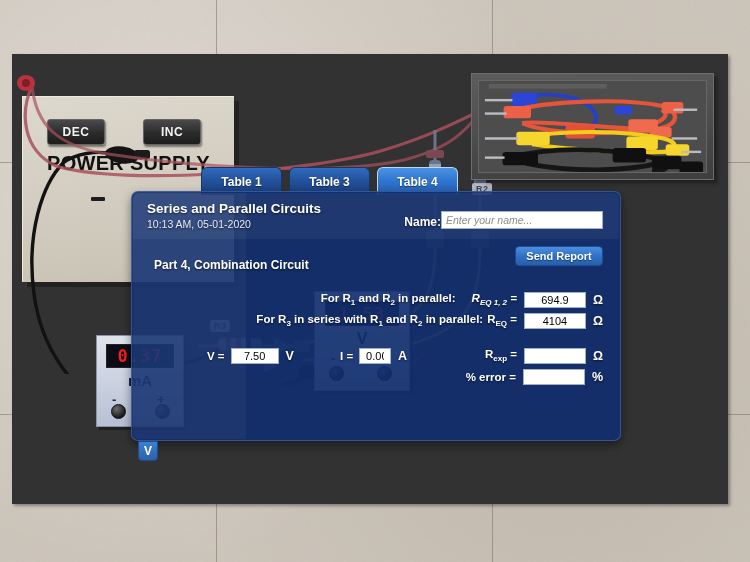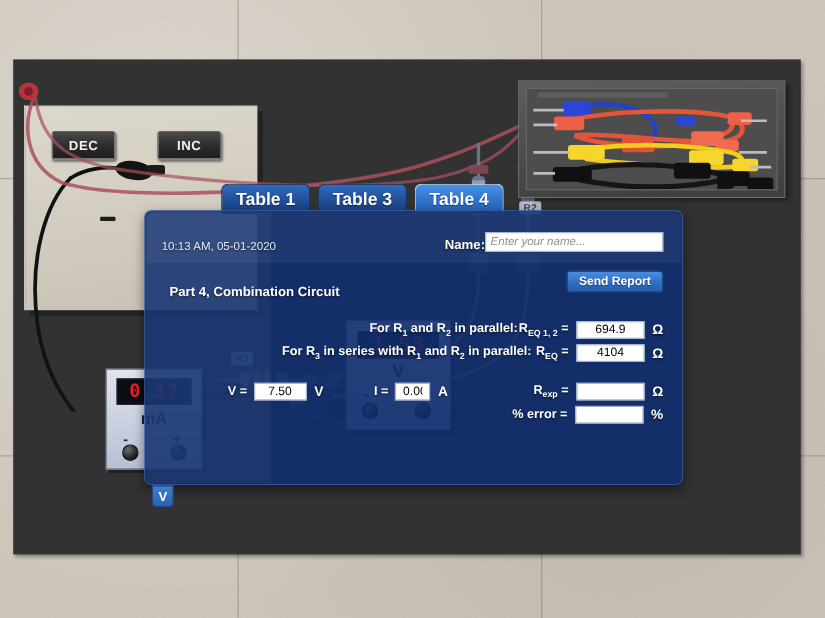--- a/index.html
+++ b/index.html
@@ -154,21 +154,21 @@
   #tabs {
     position: absolute; left: 201px; top: 167px; height: 28px;
     display: flex; gap: 7px; z-index: 20;
   }
   .tab {
     width: 81px; height: 28px;
     border-radius: 6px 6px 0 0;
     background: linear-gradient(180deg, #2f6bbf 0%, #23529c 45%, #1a3e7c 100%);
     border: 1px solid #1b365f;
     border-bottom: none;
-    color: #fff; font-size: 16px; font-weight: bold;
+    color: #fff; font-size: 12px; font-weight: bold;
     display: flex; align-items: center; justify-content: center;
     text-shadow: 0 1px 1px rgba(0,0,0,.5);
   }
   .tab.active {
     background: linear-gradient(180deg, #4b92e6 0%, #2f74cc 50%, #2460b4 100%);
     border: 1px solid #b9d8f5;
     border-bottom: none;
   }
 
   
@@ -286,20 +286,21 @@
     </defs>
     <rect width="750" height="562" filter="url(#grain)"></rect>
   </svg>
 </div>
 
 <div id="stage">
 
   <div id="psu">
     <div id="psu-dec" class="psu-btn">DEC</div>
     <div id="psu-inc" class="psu-btn">INC</div>
+    <div id="psu-title">POWER SUPPLY</div>
     <div id="psu-term-neg"></div>
   </div>
 
   <svg id="psu-cable" viewBox="0 0 300 320">
     <path d="M52,108 C30,130 14,180 22,240 C30,300 62,330 86,352" stroke="#121212" stroke-width="3.4" fill="none" stroke-linecap="round"></path>
     <path d="M52,108 C64,100 84,96 100,100" stroke="#121212" stroke-width="3.4" fill="none" stroke-linecap="round"></path>
     <ellipse cx="110" cy="101" rx="17" ry="8.5" transform="rotate(8 110 101)" fill="#141414"></ellipse>
     <rect x="122" y="96" width="16" height="9" rx="2.5" fill="#1b1b1b"></rect>
   </svg>
 
@@ -423,31 +424,32 @@
 <div id="tabs">
   <div class="tab">Table 1</div>
   <div class="tab">Table 3</div>
   <div class="tab active">Table 4</div>
 </div>
 
 <div id="panel">
   <div id="panel-lightband"></div>
   <div id="panel-topband"></div>
 
+  <div id="p-title">Series and Parallel Circuits</div>
   <div id="p-date">10:13 AM, 05-01-2020</div>
   <div id="p-subtitle">Part 4, Combination Circuit</div>
 
   <div id="name-label">Name:</div>
   <input id="name-input" type="text" placeholder="Enter your name..." style="">
 
   <button id="send-report">Send Report</button>
 
   <div class="frow" id="row-req12">
     <span class="lbl"><span>For R</span><sub>1</sub><span> and R</span><sub>2</sub><span> in parallel:</span></span>
-    <span style="margin-left:1px;"><span>R</span><sub>EQ 1, 2</sub><span> =</span></span>
+    <span style="margin-left:16px;font-style:italic;"><span>R</span><sub>EQ 1, 2</sub><span> =</span></span>
     <input class="inp" style="width: 62px; margin-left: 7px;" type="text" value="694.9">
     <span class="unitc">Ω</span>
   </div>
 
   <div class="frow" id="row-req">
     <span class="lbl"><span>For R</span><sub>3</sub><span> in series with R</span><sub>1</sub><span> and R</span><sub>2</sub><span> in parallel:</span></span>
     <span style="margin-left:4px;"><span>R</span><sub>EQ</sub><span> =</span></span>
     <input class="inp" style="width: 62px; margin-left: 7px;" type="text" value="4104">
     <span class="unitc">Ω</span>
   </div>

